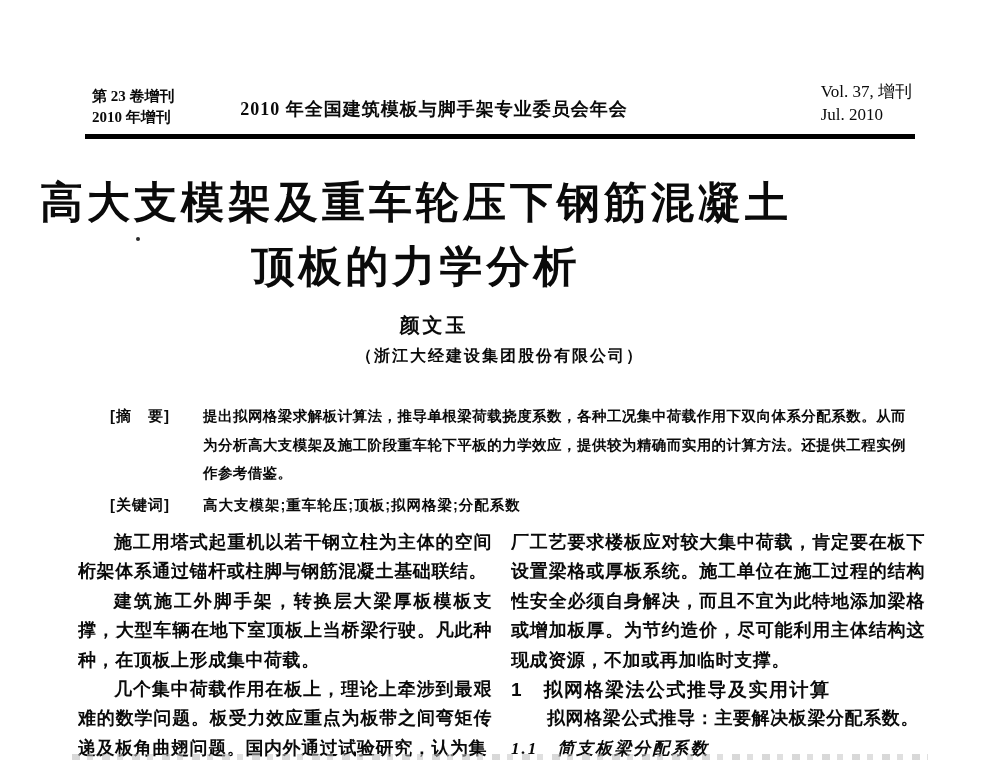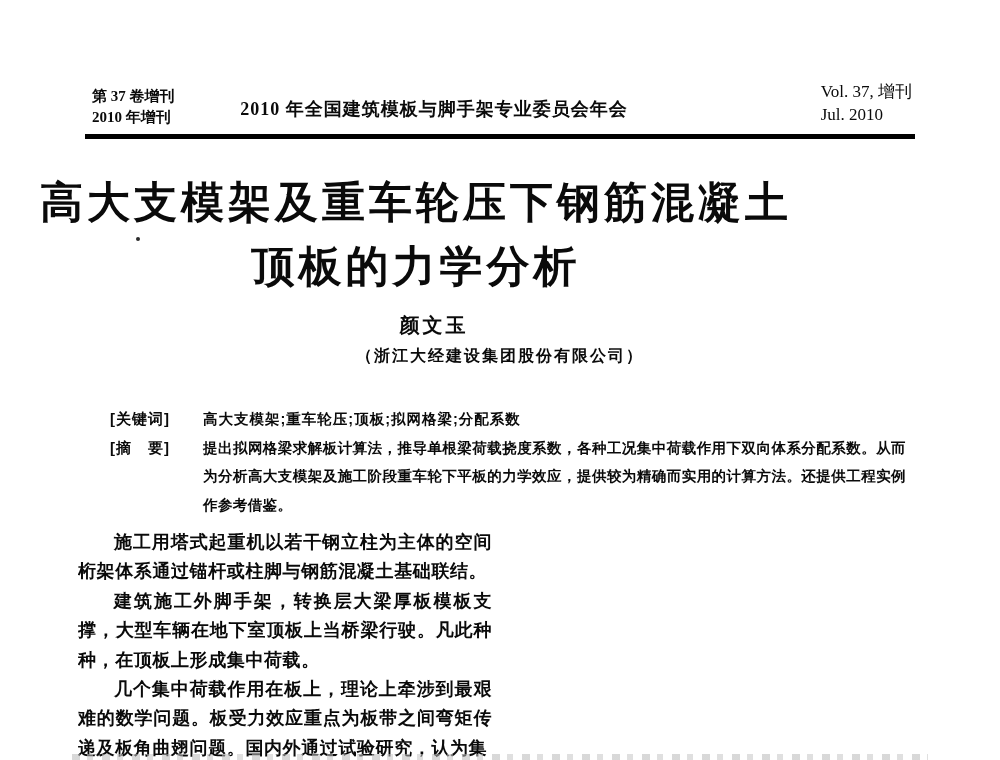--- a/index.html
+++ b/index.html
@@ -48,21 +48,21 @@
   
   .cutoff{position:absolute;left:72px;top:754px;width:856px;height:6px;opacity:.55;
     background:repeating-linear-gradient(90deg,#b9b9b9 0 8px,transparent 8px 15px,#c6c6c6 15px 21px,transparent 21px 30px);}
 </style>
 </head>
 <body>
 
 <div class="page">
 
   <div class="hdr-left">
-    <div>第 37 卷增刊</div>
+    <div>第 23 卷增刊</div>
     <div>2010 年增刊</div>
   </div>
 
   <div class="hdr-center">2010 年全国建筑模板与脚手架专业委员会年会</div>
 
   <div class="hdr-right">
     <div>Vol. 37, 增刊</div>
     <div>Jul. 2010</div>
   </div>
 
@@ -72,32 +72,38 @@
     <div>高大支模架及重车轮压下钢筋混凝土</div>
     <div>顶板的力学分析</div>
   </div>
 
   <div class="speck"></div>
 
   <div class="author">颜文玉</div>
   <div class="affiliation">（浙江大经建设集团股份有限公司）</div>
 
   <div class="meta">
+    <div class="meta-row">
+      <div class="meta-label">[摘　要]</div>
+      <div class="meta-text">提出拟网格梁求解板计算法，推导单根梁荷载挠度系数，各种工况集中荷载作用下双向体系分配系数。从而为分析高大支模架及施工阶段重车轮下平板的力学效应，提供较为精确而实用的计算方法。还提供工程实例作参考借鉴。</div>
+    </div>
     <div class="meta-row keywords">
       <div class="meta-label">[关键词]</div>
       <div class="meta-text">高大支模架;重车轮压;顶板;拟网格梁;分配系数</div>
-    </div>
-    <div class="meta-row">
-      <div class="meta-label">[摘　要]</div>
-      <div class="meta-text">提出拟网格梁求解板计算法，推导单根梁荷载挠度系数，各种工况集中荷载作用下双向体系分配系数。从而为分析高大支模架及施工阶段重车轮下平板的力学效应，提供较为精确而实用的计算方法。还提供工程实例作参考借鉴。</div>
     </div>
   </div>
 
   <div class="col col-left">
     <p>施工用塔式起重机以若干钢立柱为主体的空间桁架体系通过锚杆或柱脚与钢筋混凝土基础联结。</p>
     <p>建筑施工外脚手架，转换层大梁厚板模板支撑，大型车辆在地下室顶板上当桥梁行驶。凡此种种，在顶板上形成集中荷载。</p>
     <p>几个集中荷载作用在板上，理论上牵涉到最艰难的数学问题。板受力效应重点为板带之间弯矩传递及板角曲翅问题。国内外通过试验研究，认为集</p>
   </div>
 
+  <div class="col col-right">
+    <p class="no-indent">厂工艺要求楼板应对较大集中荷载，肯定要在板下设置梁格或厚板系统。施工单位在施工过程的结构性安全必须自身解决，而且不宜为此特地添加梁格或增加板厚。为节约造价，尽可能利用主体结构这现成资源，不加或再加临时支撑。</p>
+    <div class="sec-h1">1　拟网格梁法公式推导及实用计算</div>
+    <p>拟网格梁公式推导：主要解决板梁分配系数。</p>
+    <div class="sec-h2">1.1　简支板梁分配系数</div>
+  </div>
 
   <div class="cutoff"></div>
 
 </div>
 
 </body></html>

